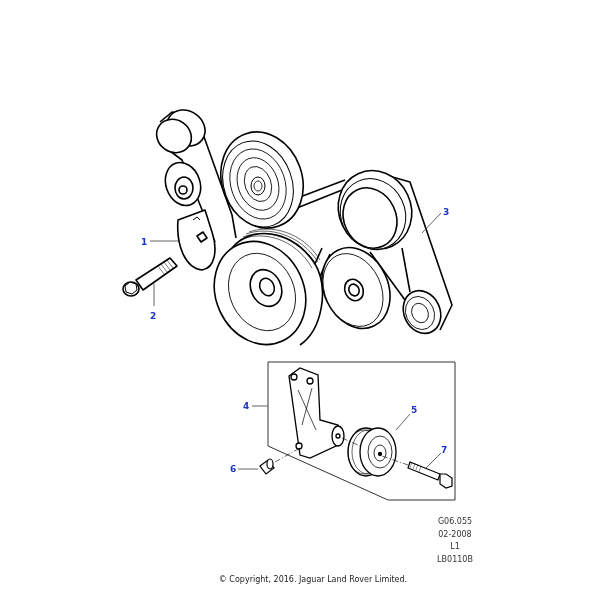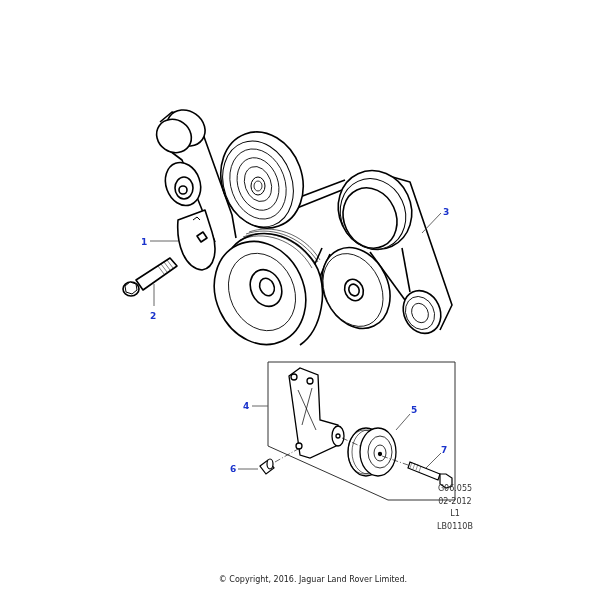--- a/index.html
+++ b/index.html
@@ -158,20 +158,20 @@
 </svg>
 
 <div class="callout" style="left:141px;top:237px;color:#1a33cc">1</div>
 <div class="callout" style="left:150px;top:311px;color:#1a33cc">2</div>
 <div class="callout" style="left:443px;top:207px;color:#1a33cc">3</div>
 <div class="callout" style="left:243px;top:401px;color:#1a33cc">4</div>
 <div class="callout" style="left:411px;top:405px;color:#1a33cc">5</div>
 <div class="callout" style="left:230px;top:464px;color:#1a33cc">6</div>
 <div class="callout" style="left:441px;top:445px;color:#1a33cc">7</div>
 
-<div class="meta" style="top:483px">
+<div class="meta" style="top:516px">
   <div>G06.055</div>
-  <div>02-2012</div>
+  <div>02-2008</div>
   <div>L1</div>
   <div>LB0110B</div>
 </div>
 
 <div class="copyright">© Copyright, 2016. Jaguar Land Rover Limited.</div>
 
 </body></html>

